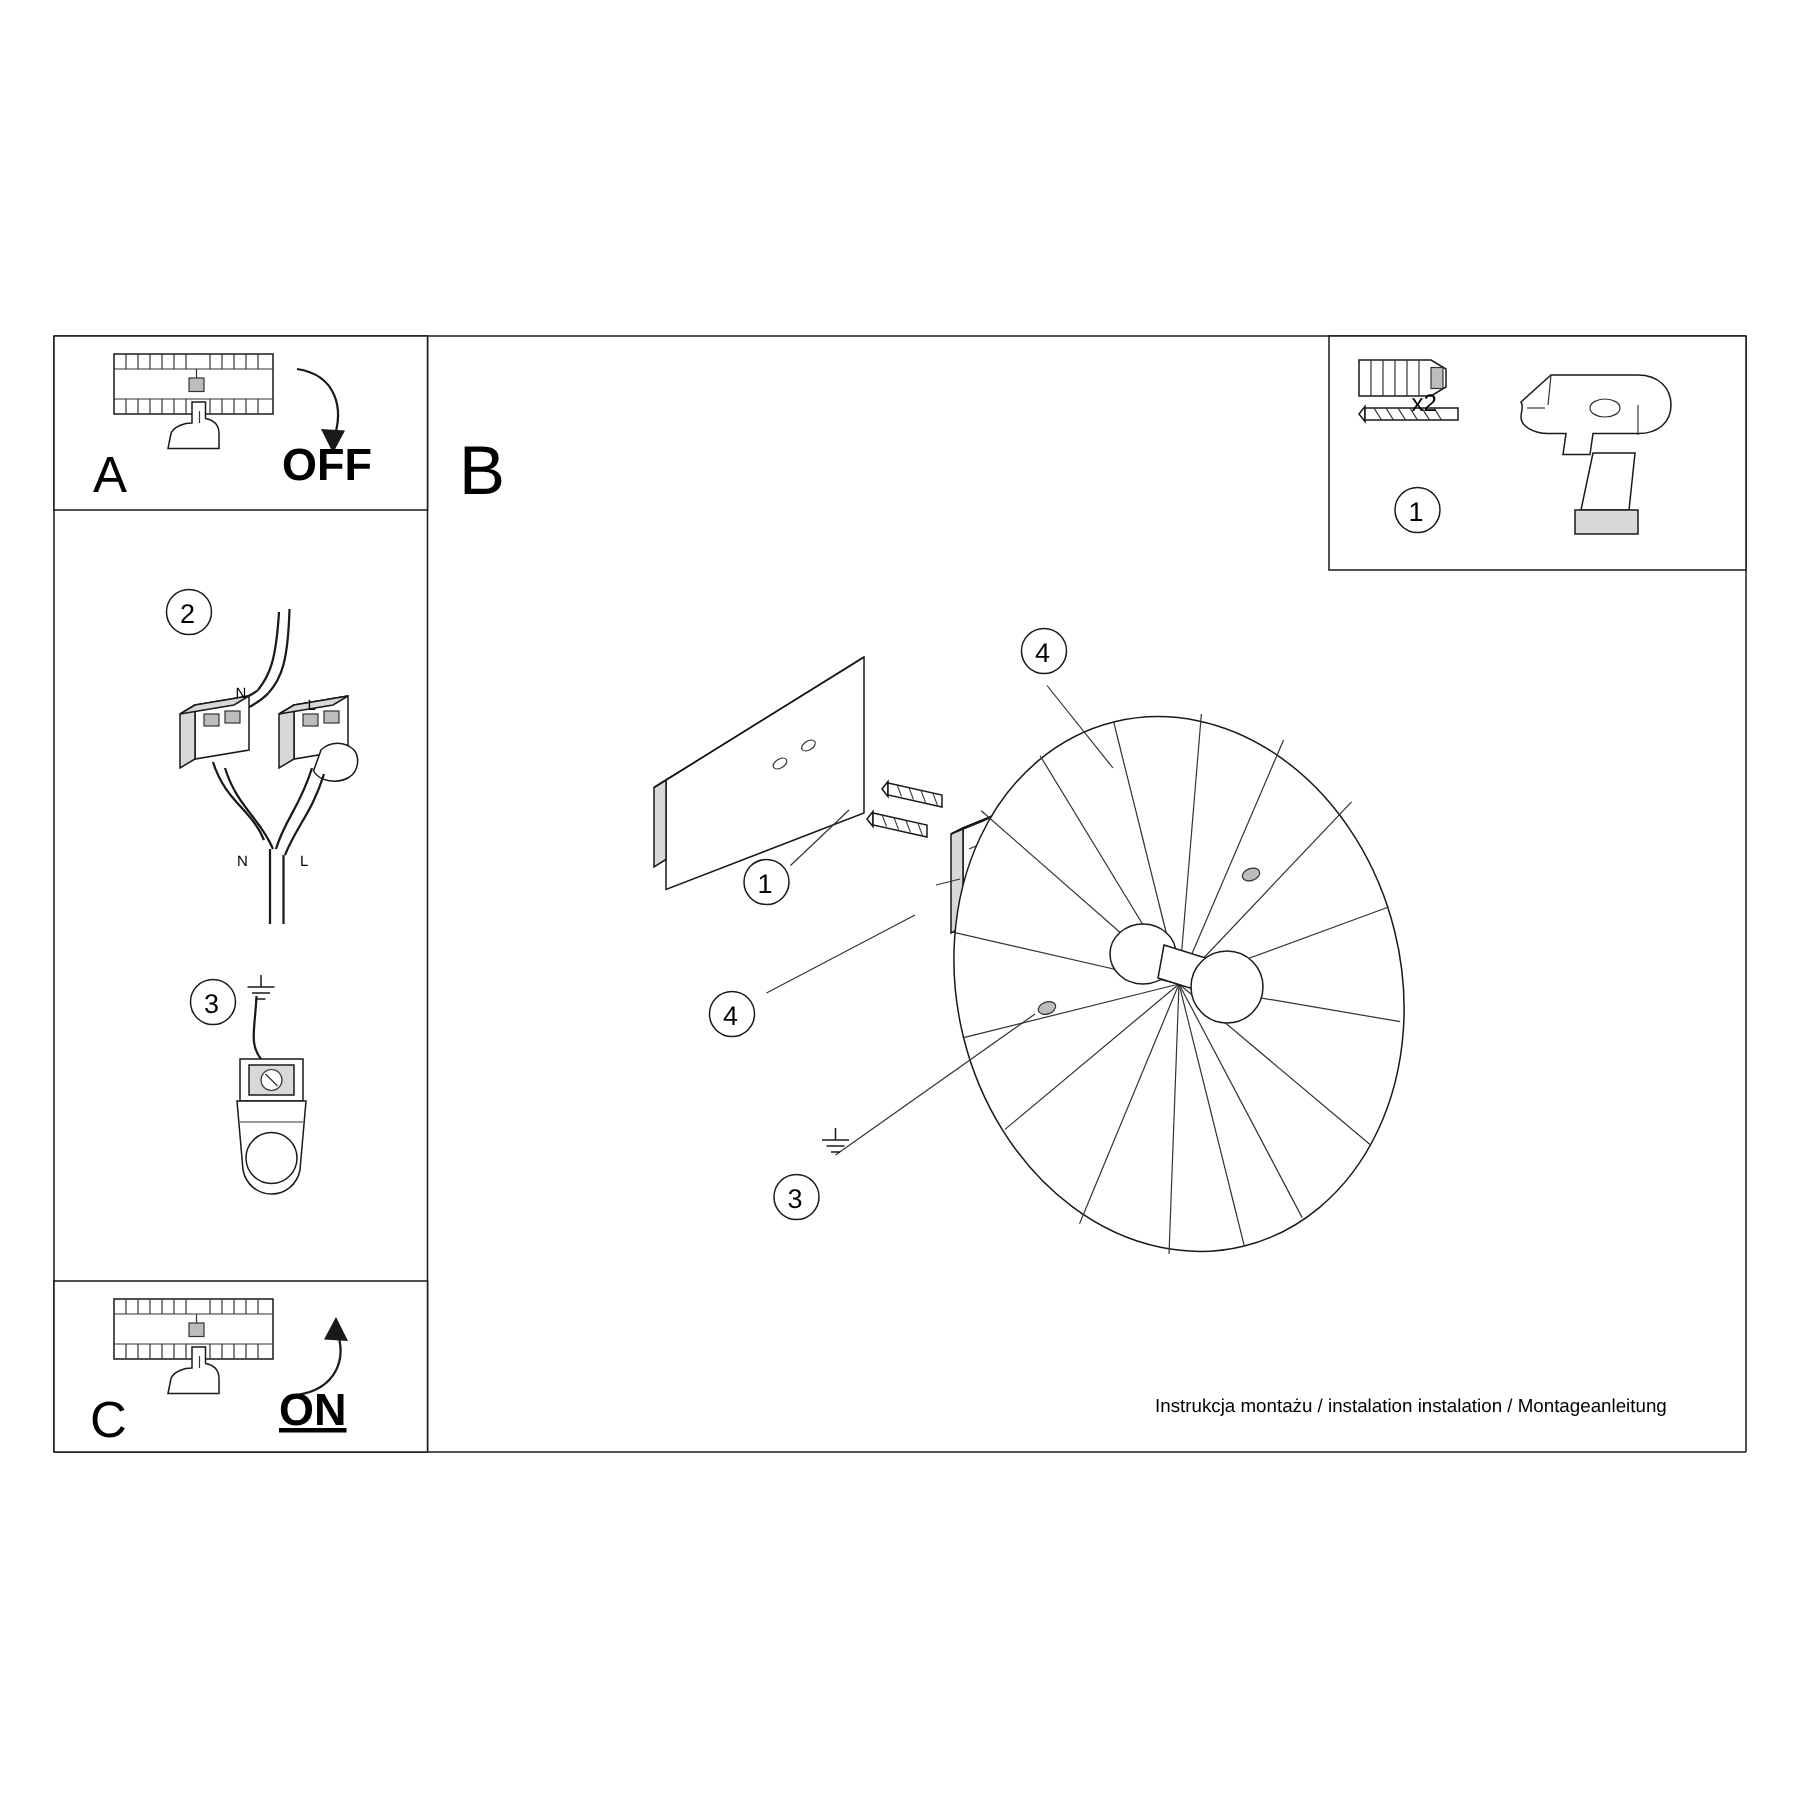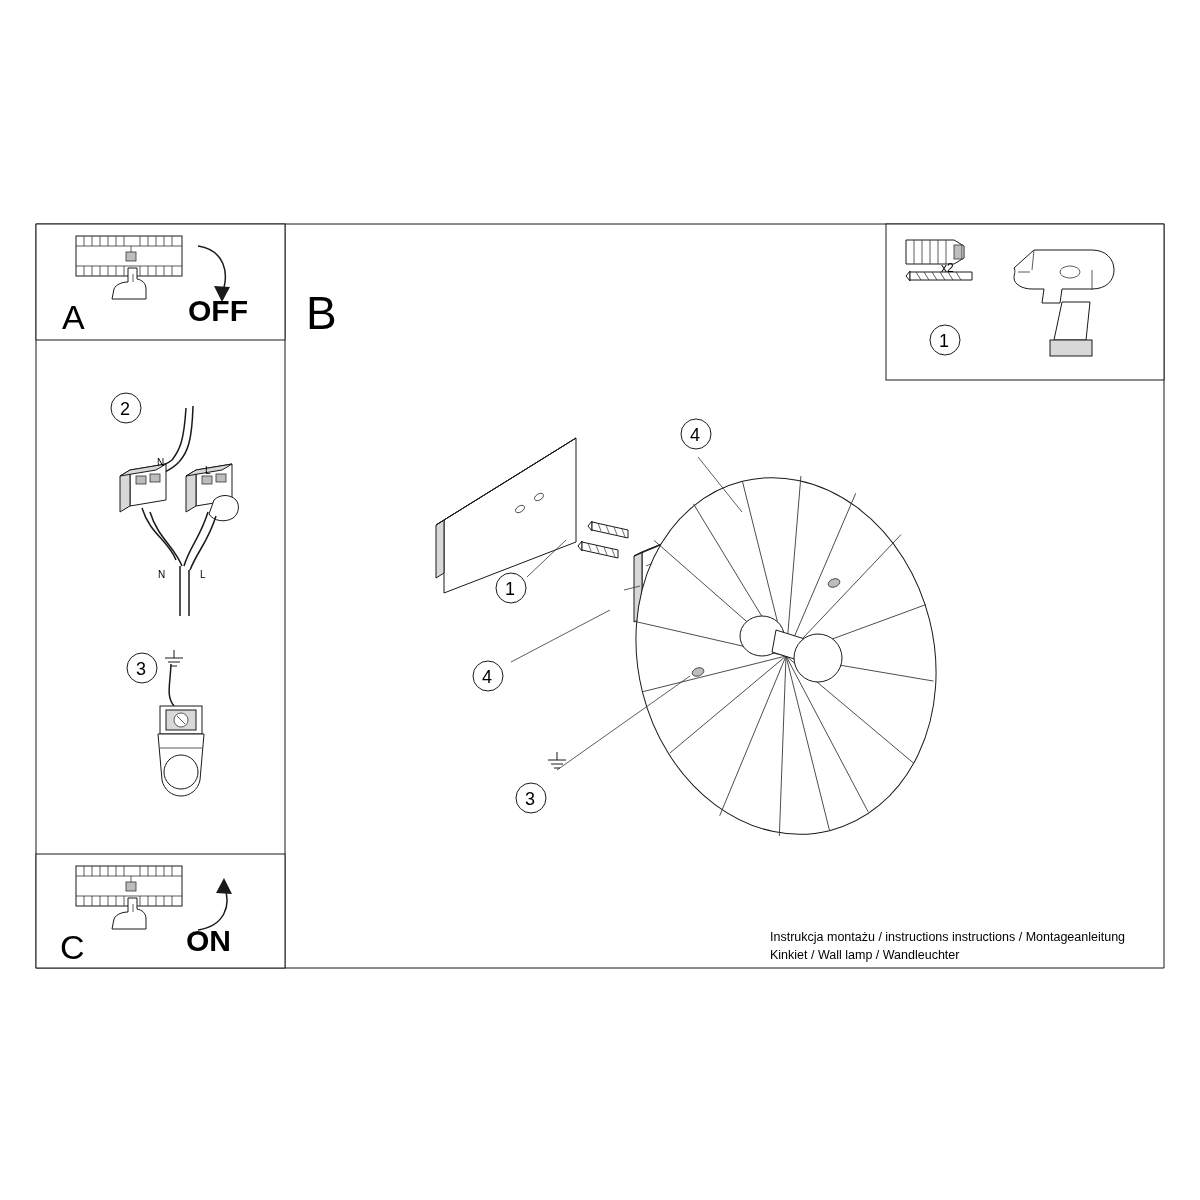--- a/index.html
+++ b/index.html
@@ -29,21 +29,21 @@
   }
   .lbl {
     position: absolute;
     white-space: nowrap;
     line-height: 1;
   }
   .lbl-huge { font-size: 46px; }
   .lbl-big  { font-size: 30px; font-weight: 700; text-align: center; }
   .lbl-letter { font-size: 34px; }
   .lbl-num  { font-size: 18px; }
-  .lbl-small { font-size: 12px; }
+  .lbl-small { font-size: 16px; }
   .lbl-tiny { font-size: 10px; }
   .caption {
     position: absolute;
     font-size: 12.5px;
     line-height: 1.55;
     color: #000;
   }
   .nw { stroke:#1a1a1a; fill:none; stroke-width:1.5; }
   .nw-thin { stroke:#1a1a1a; fill:none; stroke-width:1; }
   .nw-hair { stroke:#333; fill:none; stroke-width:0.8; }
@@ -345,34 +345,33 @@
       <circle class="nw-thin fillw" cx="531" cy="798" r="15"></circle>
     </g>
   </svg>
 
   <div class="lbl lbl-letter" style="left:62px; top:300px;">A</div>
   <div class="lbl lbl-big" style="left:188px; top:296px;">OFF</div>
 
   <div class="lbl lbl-huge" style="left:306px; top:290px;">B</div>
 
   <div class="lbl lbl-letter" style="left:60px; top:930px;">C</div>
-  <div class="lbl lbl-big" style="left:186px; top:926px;">ON</div>
+  <div class="lbl lbl-big" style="left:186px; top:926px;text-decoration:underline;">ON</div>
 
   <div class="lbl lbl-small" style="left:941px; top:262px;">x2</div>
   <div class="lbl lbl-num" style="left:939px; top:332px;">1</div>
 
   <div class="lbl lbl-num" style="left:120px; top:400px;">2</div>
   <div class="lbl lbl-tiny" style="left:157px; top:458px;">N</div>
   <div class="lbl lbl-tiny" style="left:205px; top:466px;">L</div>
   <div class="lbl lbl-tiny" style="left:158px; top:570px;">N</div>
   <div class="lbl lbl-tiny" style="left:200px; top:570px;">L</div>
 
   <div class="lbl lbl-num" style="left:136px; top:660px;">3</div>
 
   <div class="lbl lbl-num" style="left:505px; top:580px;">1</div>
   <div class="lbl lbl-num" style="left:690px; top:426px;">4</div>
   <div class="lbl lbl-num" style="left:482px; top:668px;">4</div>
   <div class="lbl lbl-num" style="left:525px; top:790px;">3</div>
 
-  <div class="caption" style="left:770px; top:928px; width:380px;">Instrukcja montażu / instructions instructions / Montageanleitung</div>
-  <div class="caption" style="left:770px; top:946px; width:380px;">Kinkiet / Wall lamp / Wandleuchter</div>
+  <div class="caption" style="left:770px; top:928px; width:380px;">Instrukcja montażu / instalation instalation / Montageanleitung</div>
 
 </div>
 
 </body></html>

